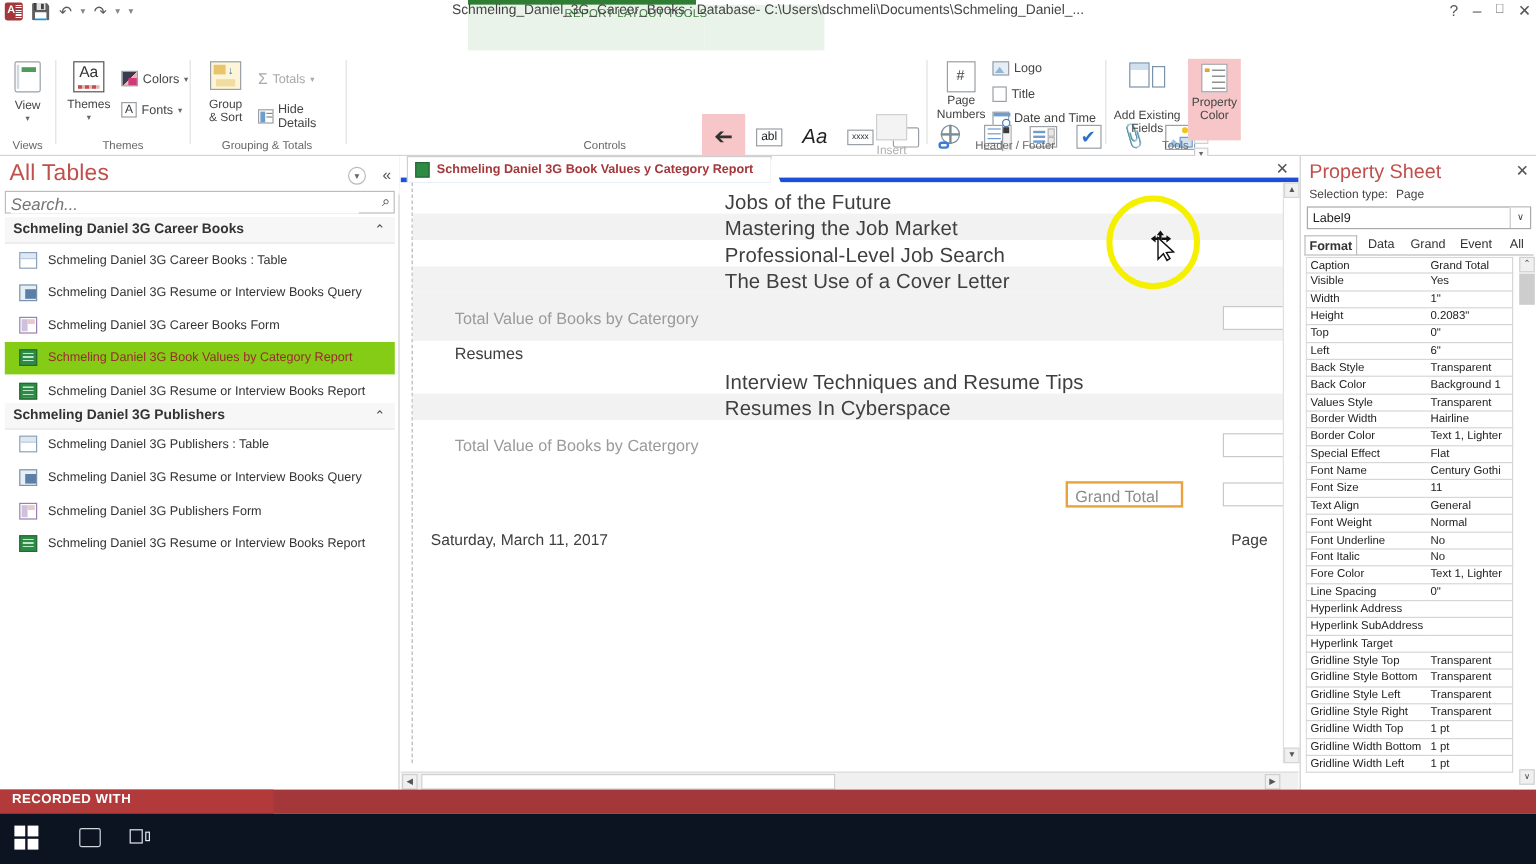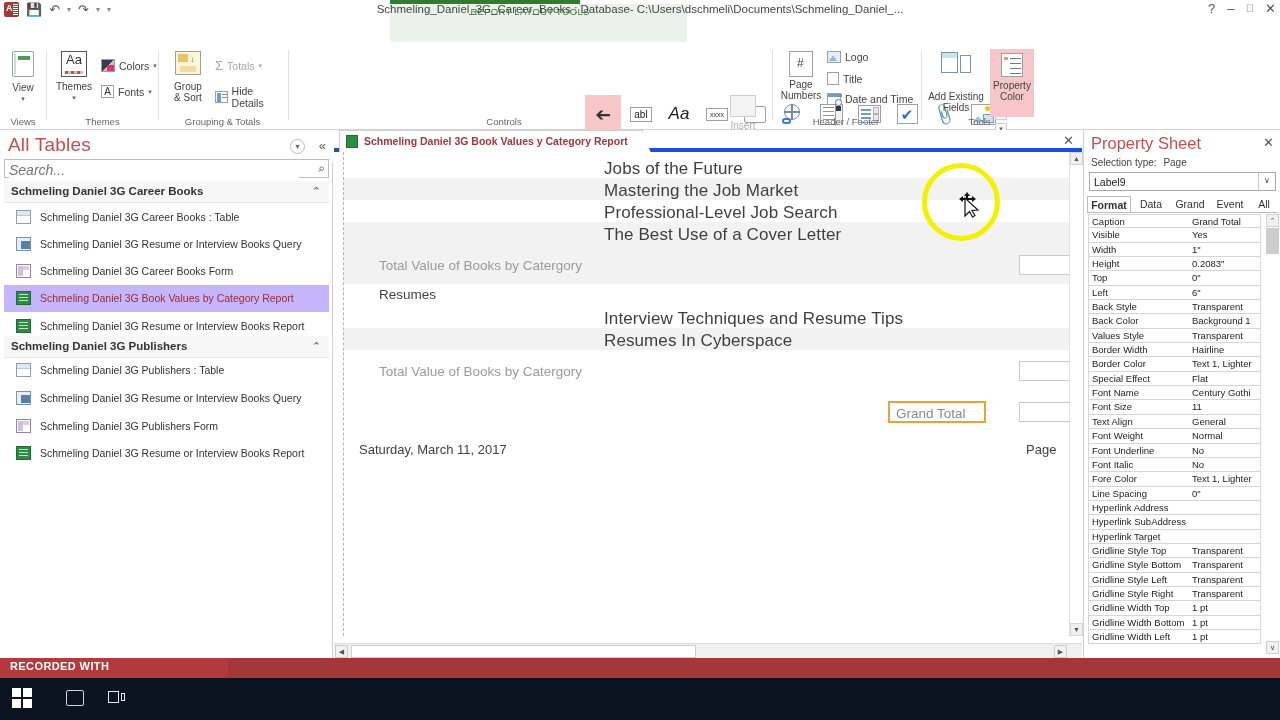--- a/index.html
+++ b/index.html
@@ -78,21 +78,21 @@
   .search-inp { position:absolute; left:4px; top:2px; width:290px; border:none; outline:none;
      font-size:14px; font-style:italic; color:#8a8a8a; font-family:"Liberation Sans",sans-serif; }
   .search-ico { position:absolute; right:3px; top:1px; font-size:12px; color:#444; cursor:pointer; }
 
   .grp-hdr { position:absolute; left:4px; width:325px; height:22px; background:#f7f7f7;
      border-bottom:1px solid #e4e4e4; }
   .grp-hdr span.t { position:absolute; left:7px; top:4px; font-size:11.5px; font-weight:bold; color:#333; }
   .grp-hdr span.c { position:absolute; right:8px; top:4px; font-size:11px; color:#555; cursor:pointer; }
 
   .nav-item { position:absolute; left:4px; width:325px; height:27px; cursor:pointer; }
-  .nav-item.sel { background:#c4b5fd;padding-left:44px; }
+  .nav-item.sel { background:#84cc16;padding-left:44px; }
   .nav-item .lbl { position:absolute; left:36px; top:7px; font-size:10.5px; color:#333; }
   .nav-item.sel .lbl { color:#9c2b2e; }
   .ni-ico { position:absolute; left:12px; top:6px; width:15px; height:14px; border:1px solid #8aa0b8; }
   .ni-table { background:linear-gradient(#dde8f3 0 4px,#fff 4px); }
   .ni-table:after{content:"";position:absolute;left:0;top:4px;width:100%;height:1px;background:#b9cade;}
   .ni-query { background:#e8eef6; border-color:#7a93ad; }
   .ni-query:after{content:"";position:absolute;left:4px;top:3px;width:9px;height:8px;background:#5b7fa6;}
   .ni-form { background:#fff; border-color:#9a7fb0; }
   .ni-form:after{content:"";position:absolute;left:1px;top:1px;width:5px;height:10px;background:#cfc0dd;}
   .ni-form:before{content:"";position:absolute;right:1px;top:1px;width:6px;height:4px;background:#e8c9cf;}

